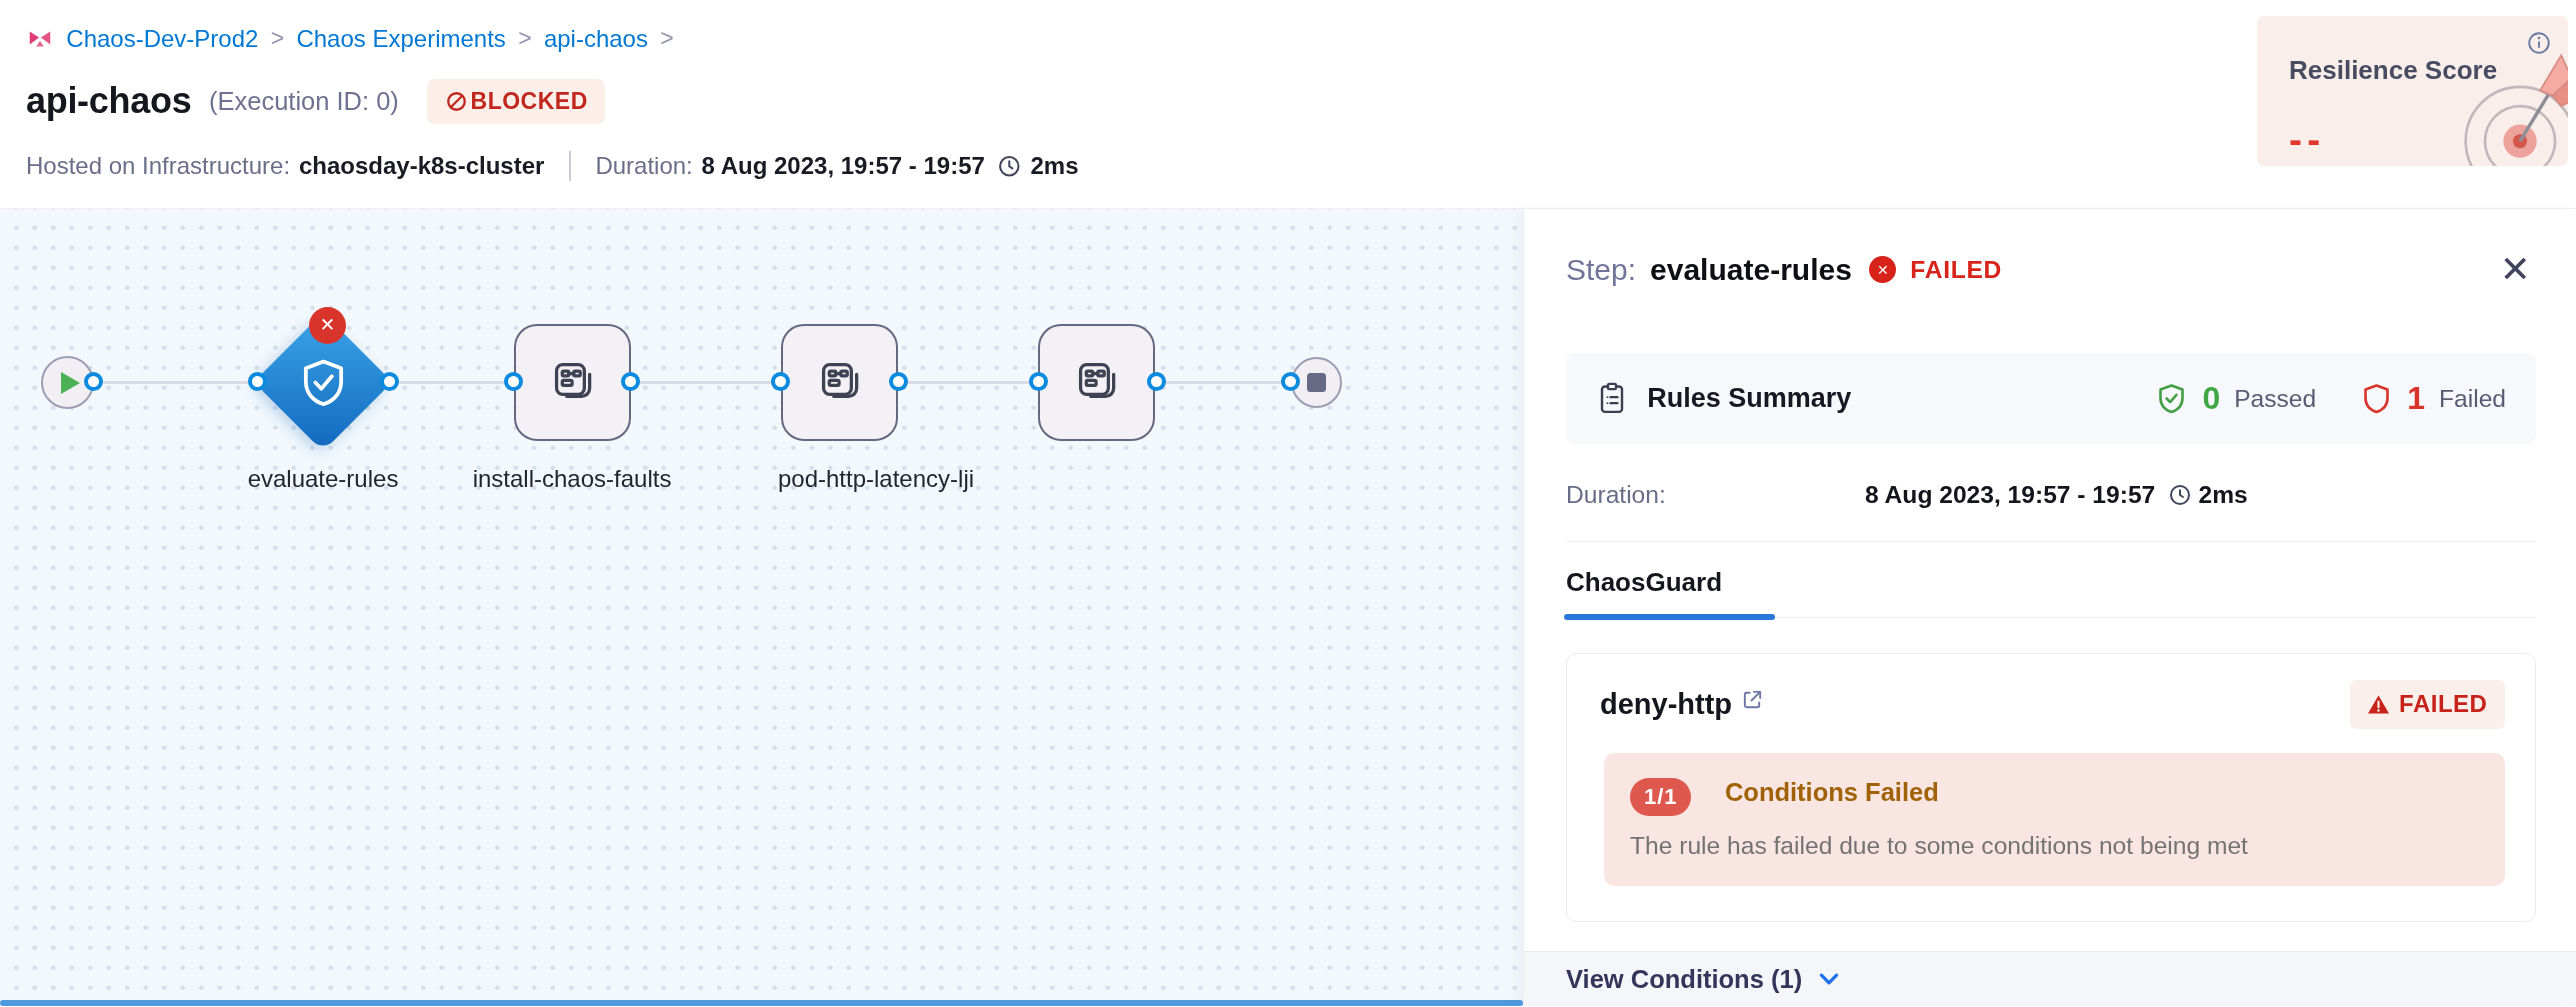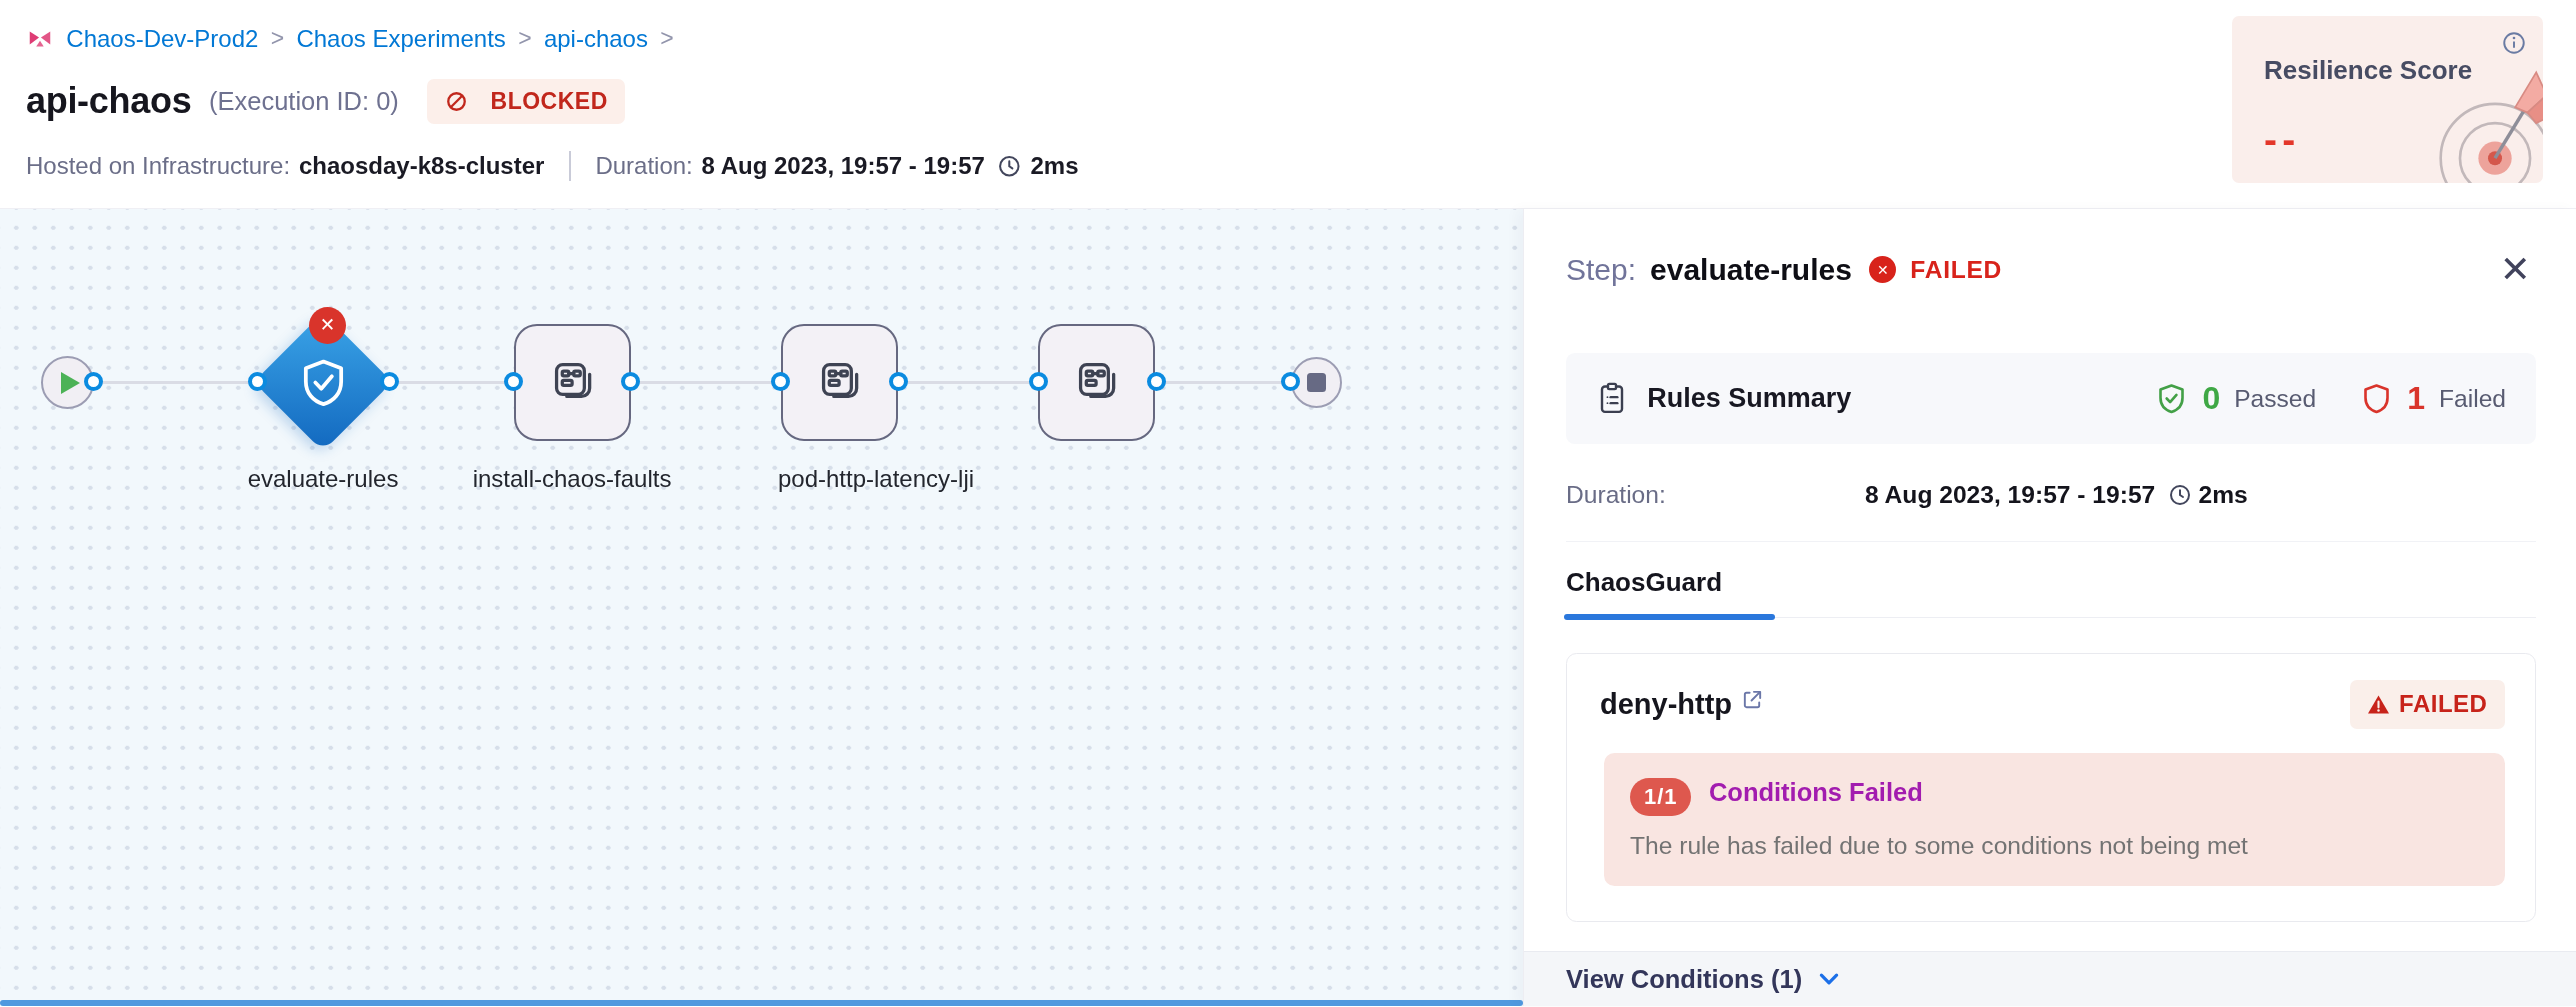--- a/index.html
+++ b/index.html
@@ -8,29 +8,29 @@
 
   
   .hdr{position:relative;height:209px;background:#fff;border-bottom:1.8px solid #EFEFF4;box-sizing:border-box;}
   .crumbs{position:absolute;left:26px;top:24.6px;display:flex;align-items:center;gap:12.3px;font-size:24px;}
   .crumbs a{color:#0278D5;text-decoration:none;cursor:pointer;}
   .crumbs .sep{color:#9preceding}
   .crumbs .sep{color:#9295AC;font-size:23px;}
   .title-row{position:absolute;left:26px;top:79px;display:flex;align-items:center;gap:17.6px;}
   .title-row h1{margin:0;font-size:36px;font-weight:700;color:#16161E;letter-spacing:-0.3px;}
   .exec-id{font-size:25.5px;color:#6E7190;}
-  .blocked-badge{display:inline-flex;align-items:center;gap:23px;background:#FCEFEA;border-radius:7px;padding:8.8px 17.6px;margin-left:10.5px;}
+  .blocked-badge{display:inline-flex;align-items:center;gap:3px;background:#FCEFEA;border-radius:7px;padding:8.8px 17.6px;margin-left:10.5px;}
   .blocked-badge span{color:#C1271C;font-size:23px;font-weight:700;letter-spacing:0.5px;}
   .meta-row{position:absolute;left:26px;top:151px;display:flex;align-items:center;font-size:24px;}
   .mlabel{color:#6B6E88;}
   .mvalue{color:#1A1A24;font-weight:600;margin-left:8.8px;}
   .vdiv{width:1.8px;height:30px;background:#C9CBD8;margin:0 24.6px;}
   .clock{margin:0 7px 0 12.3px;display:inline-flex;}
 
-  .res-card{position:absolute;right:33px;top:16px;width:311px;height:167px;background:#FAEEEB;border-radius:7px;overflow:hidden;}
+  .res-card{position:absolute;right:8px;top:16px;width:311px;height:150px;background:#FAEEEB;border-radius:7px;overflow:hidden;}
   .res-title{position:absolute;left:32px;top:39px;font-size:26px;font-weight:700;color:#474C63;}
   .res-value{position:absolute;left:32px;top:102px;font-size:39px;font-weight:800;color:#E3362A;letter-spacing:5.3px;}
   .res-info{position:absolute;top:14px;right:16px;cursor:pointer;}
   .res-art{position:absolute;right:-8.8px;bottom:-7px;}
 
   
   .main{display:flex;height:797px;}
   .canvas{position:relative;flex:0 0 1523px;height:100%;background:#F2F8FC;background-image:radial-gradient(circle,#D6DEE9 2px,transparent 2.3px);background-size:18.5px 20px;background-position:7px 8.8px;overflow:hidden;}
   .edge-line{position:absolute;left:94px;top:172px;width:1197px;height:2.6px;background:#DADCE5;}
   .cnode{position:absolute;cursor:pointer;}
@@ -74,21 +74,21 @@
 
   .rule-card{margin-top:35px;border:1.8px solid #E9EAEF;border-radius:10.5px;background:#fff;}
   .rule-head{display:flex;align-items:center;padding:26px 30px 21px 33px;}
   .rule-name{font-size:29px;font-weight:700;color:#15151D;}
   .ext-link{margin-left:8.8px;margin-top:-10.5px;cursor:pointer;display:inline-flex;}
   .rule-badge{margin-left:auto;display:inline-flex;align-items:center;gap:8.8px;background:#FAEFEA;border-radius:7px;padding:10.5px 17.6px;}
   .rule-badge span{color:#C7231A;font-size:24px;font-weight:700;letter-spacing:0.5px;}
   .alert{margin:3.5px 30px 35px 37px;background:#F9E5E1;border-radius:10.5px;padding:24.6px 26px 26px 26px;}
   .alert-row{display:flex;align-items:flex-start;gap:17.6px;}
   .pill{background:#DE584E;color:#fff;font-size:22px;font-weight:700;padding:6.2px 14px;border-radius:878px;letter-spacing:0.9px;}
-  .alert-title{color:#a21caf;font-size:25.5px;font-weight:700;}
+  .alert-title{color:#a16207;font-size:25.5px;font-weight:700;margin-left:16px;}
   .alert-msg{margin-top:16px;font-size:24.6px;color:#737373;}
 
   .view-cond{position:absolute;left:0;right:0;bottom:0;height:54px;background:#F4F6F9;border-top:0.9px solid #E9EBF1;display:flex;align-items:center;padding-left:42px;gap:14px;cursor:pointer;}
   .view-cond span{font-size:25.5px;font-weight:700;color:#33365A;}
 </style>
 </head>
 <body>
 
 <div class="app">
 

